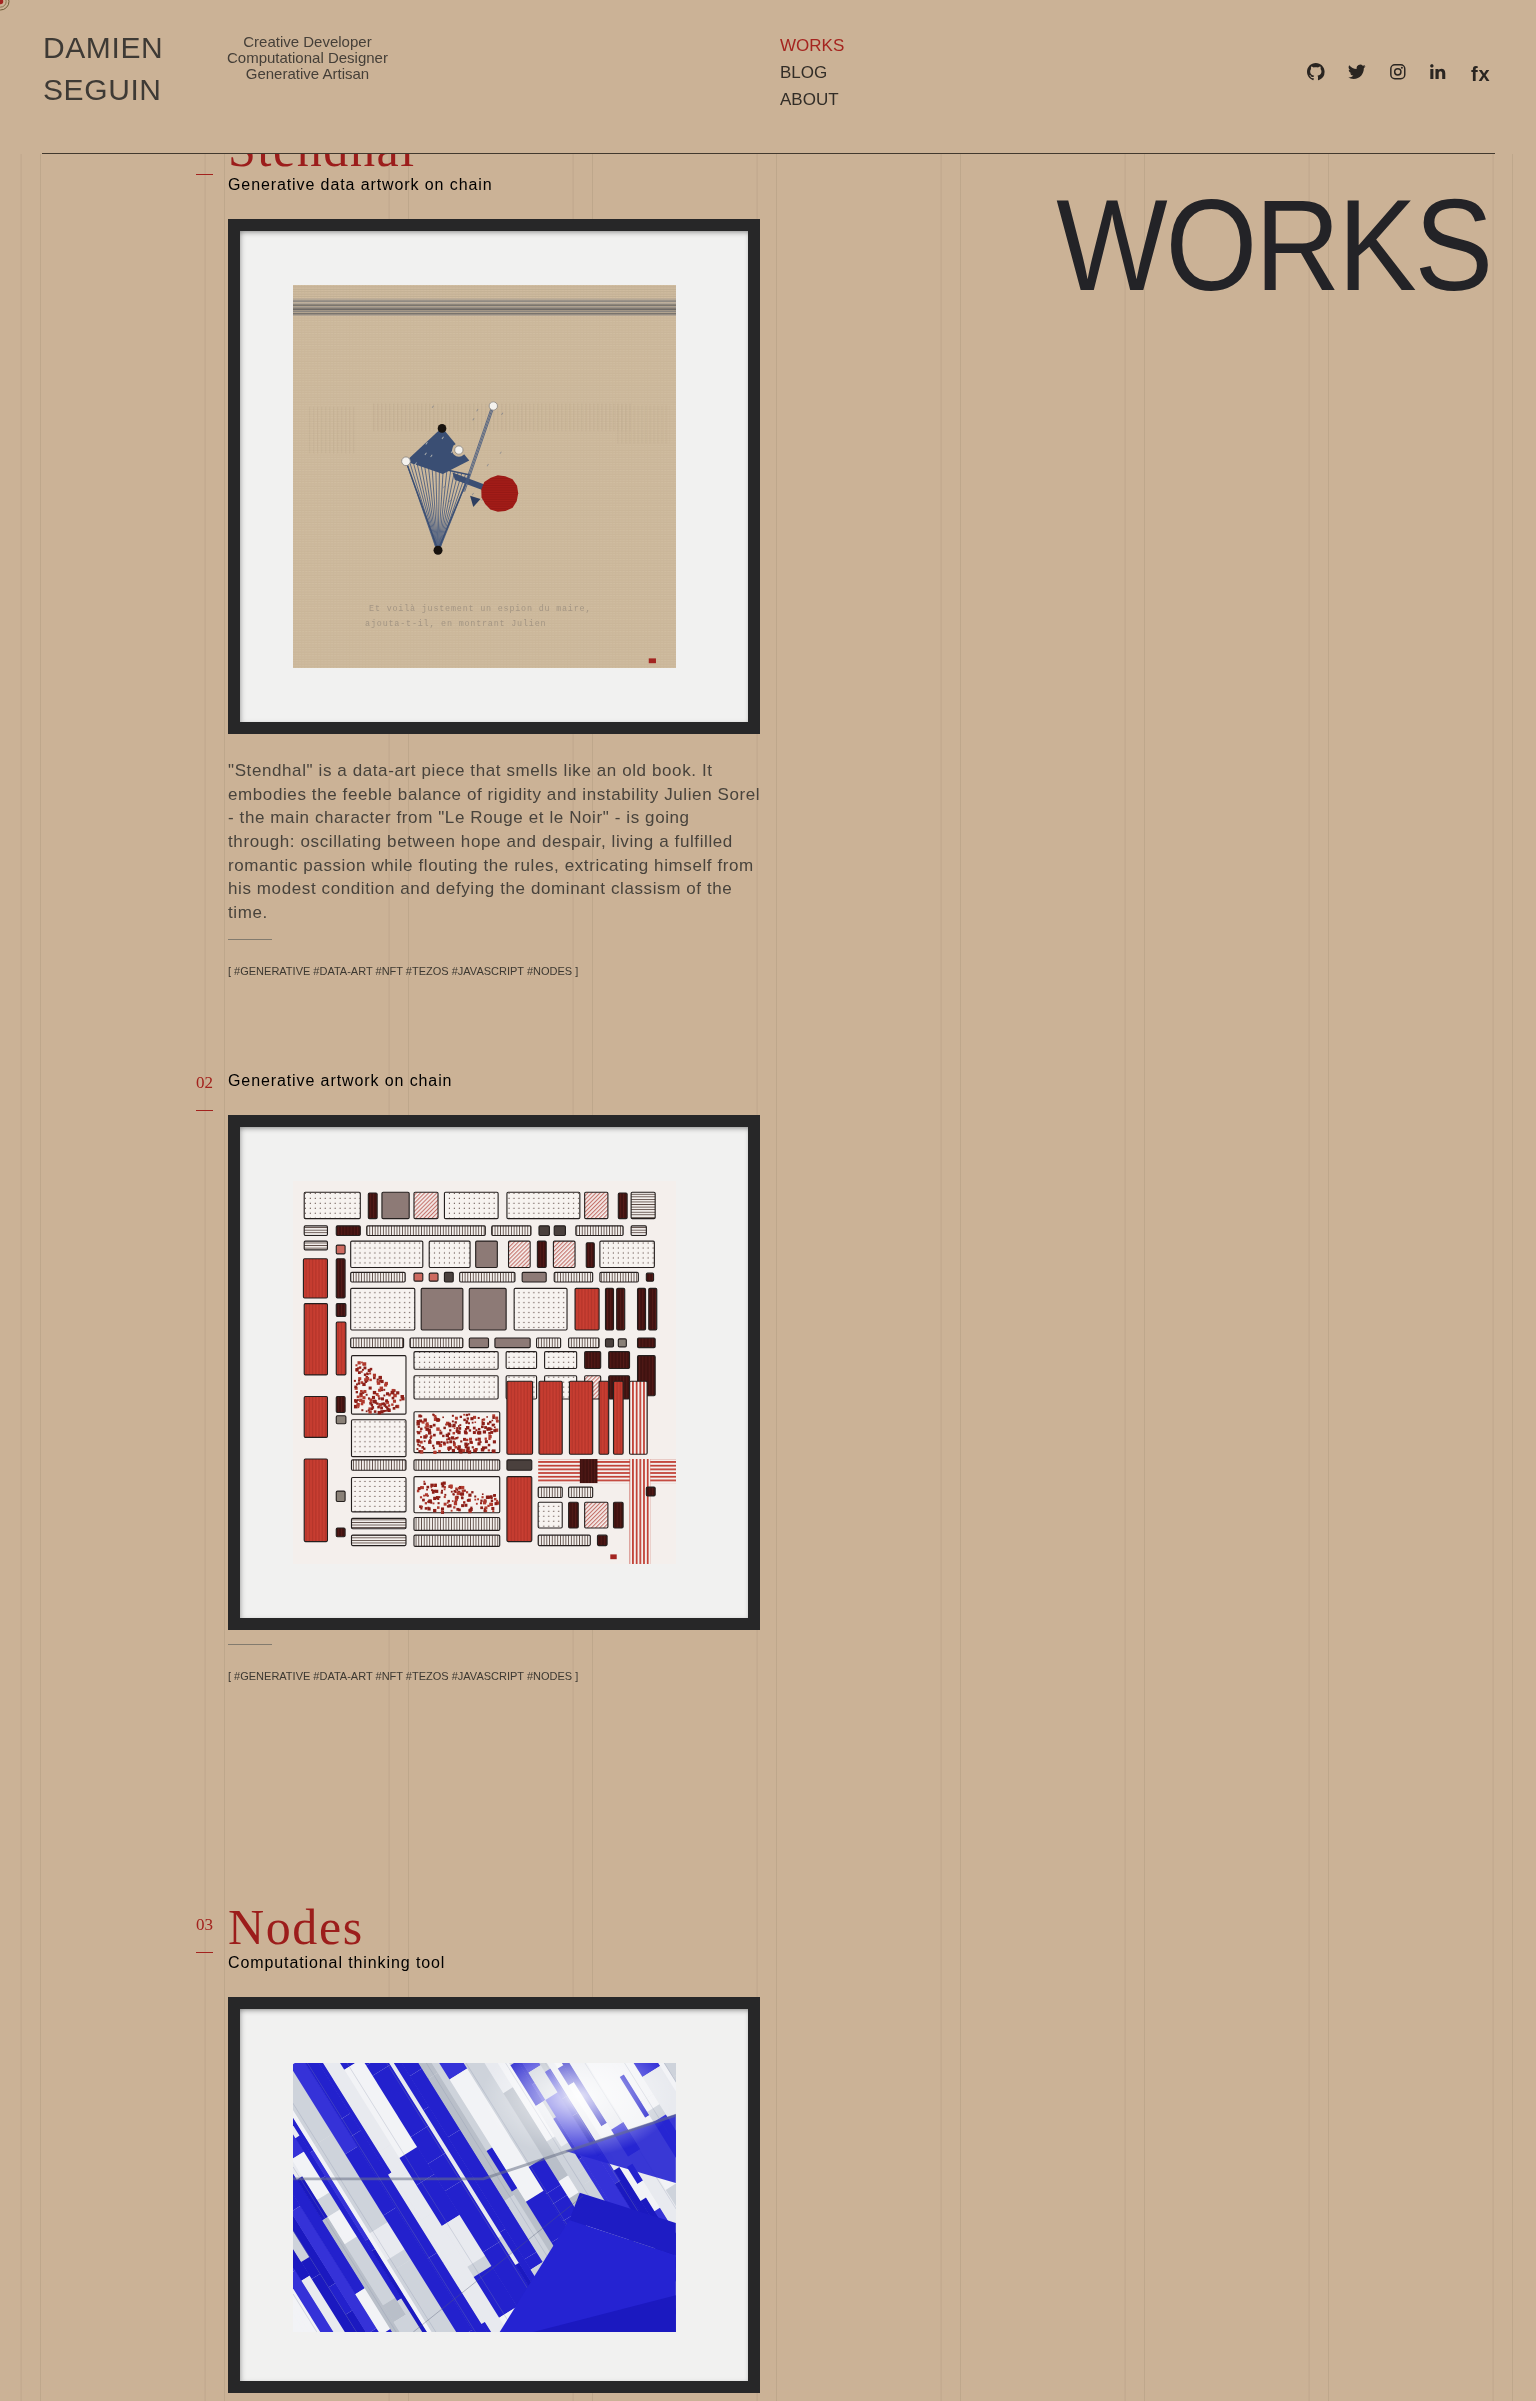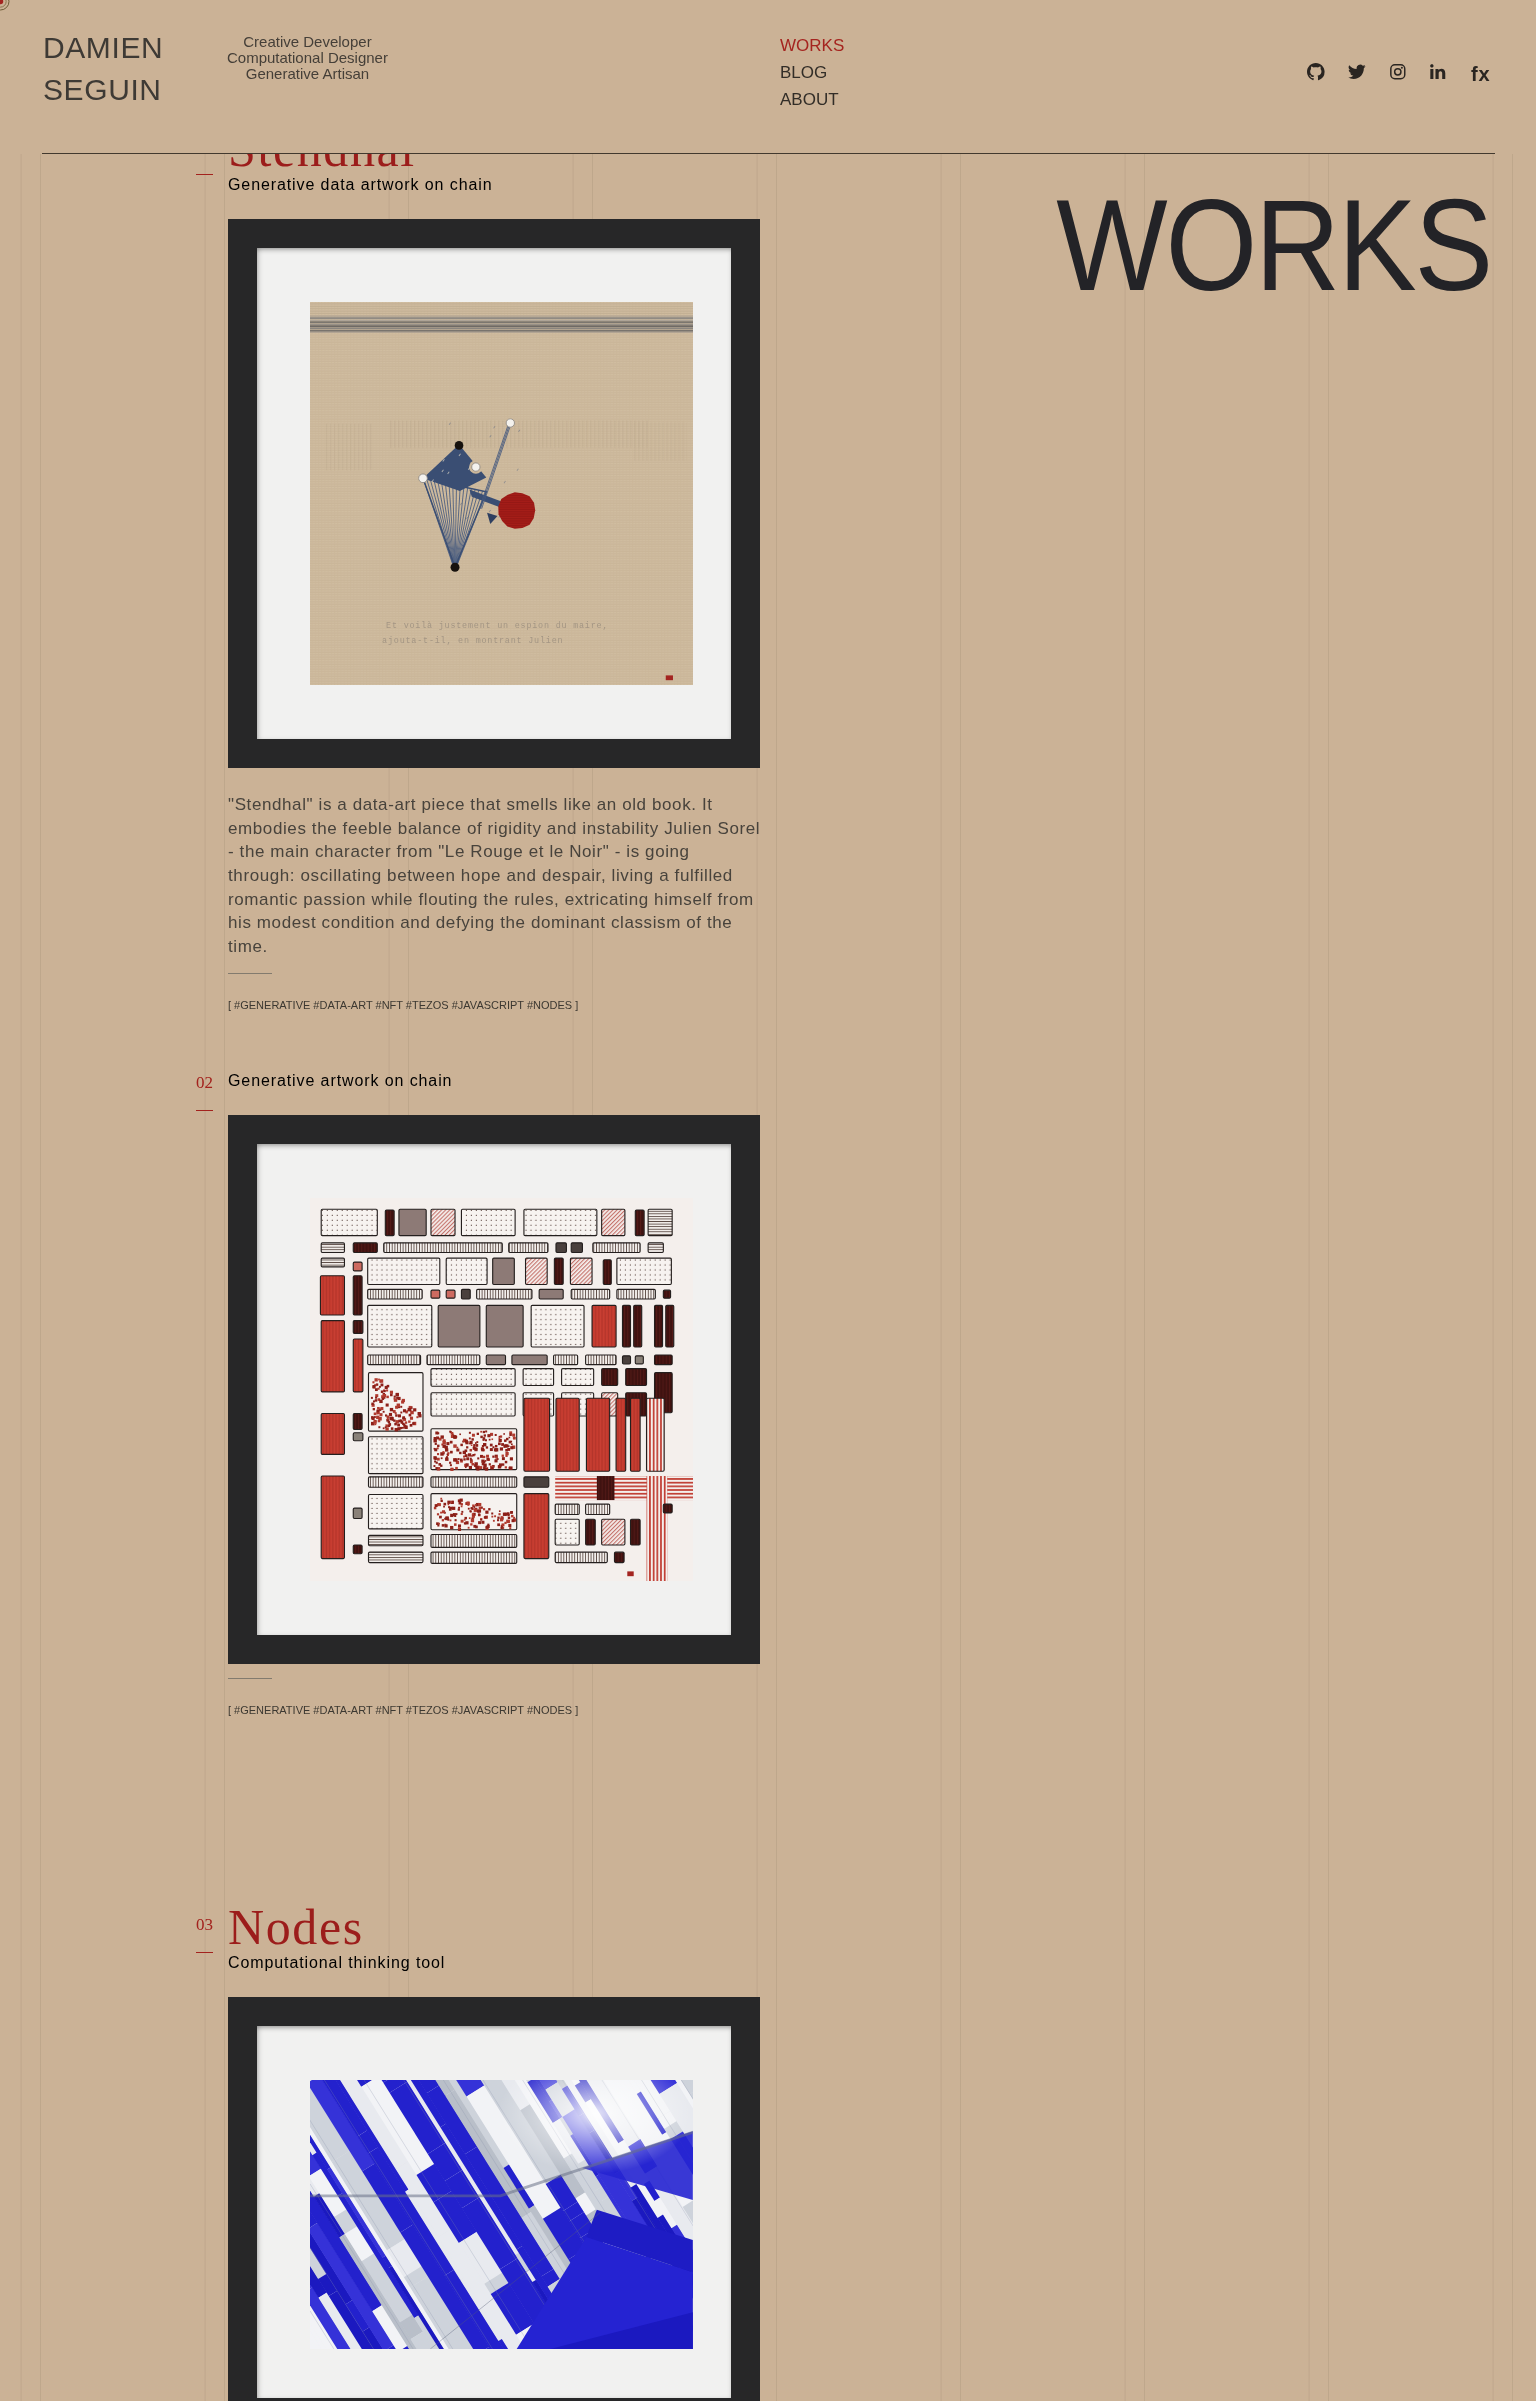--- a/index.html
+++ b/index.html
@@ -47,21 +47,21 @@
     border-bottom:1.6px solid #a3221d; padding-bottom:17px;
   }
   .stitle {
     margin-left:32px;
     font-family:"Liberation Serif", serif; font-weight:normal;
     font-size:50px; line-height:40px; color:#9c1d1b; letter-spacing:1.6px;
   }
   .subtitle { margin-left:32px; margin-top:5.6px; font-size:16px; line-height:19px; color:#000000; letter-spacing:0.9px; }
   .frame {
     margin-left:32px; margin-top:25px;
-    width:532px; background:#272728; padding:29px;
+    width:532px; background:#272728; padding:12px;
   }
   .mat { background:#f1f1f0; padding:54px 53px; box-shadow: inset 0 3.2px 4.8px -1.6px rgba(0,0,0,0.35), inset 3.2px 0 4.8px -1.6px rgba(0,0,0,0.18); }
   .mat svg { display:block; }
   .desc {
     margin-left:32px; margin-top:25.6px; width:538px;
     font-size:17px; line-height:23.6px; color:#48433c; letter-spacing:0.6px;
   }
   .rule { margin-left:32px; margin-top:14.4px; width:44px; height:0.8px; background:#837b6e; }
   .tags { margin-left:32px; margin-top:25px; font-size:11px; letter-spacing:0px; color:#3c3831; }
   .badge { position:absolute; left:-9.6px; top:-8.8px; z-index:30; }

